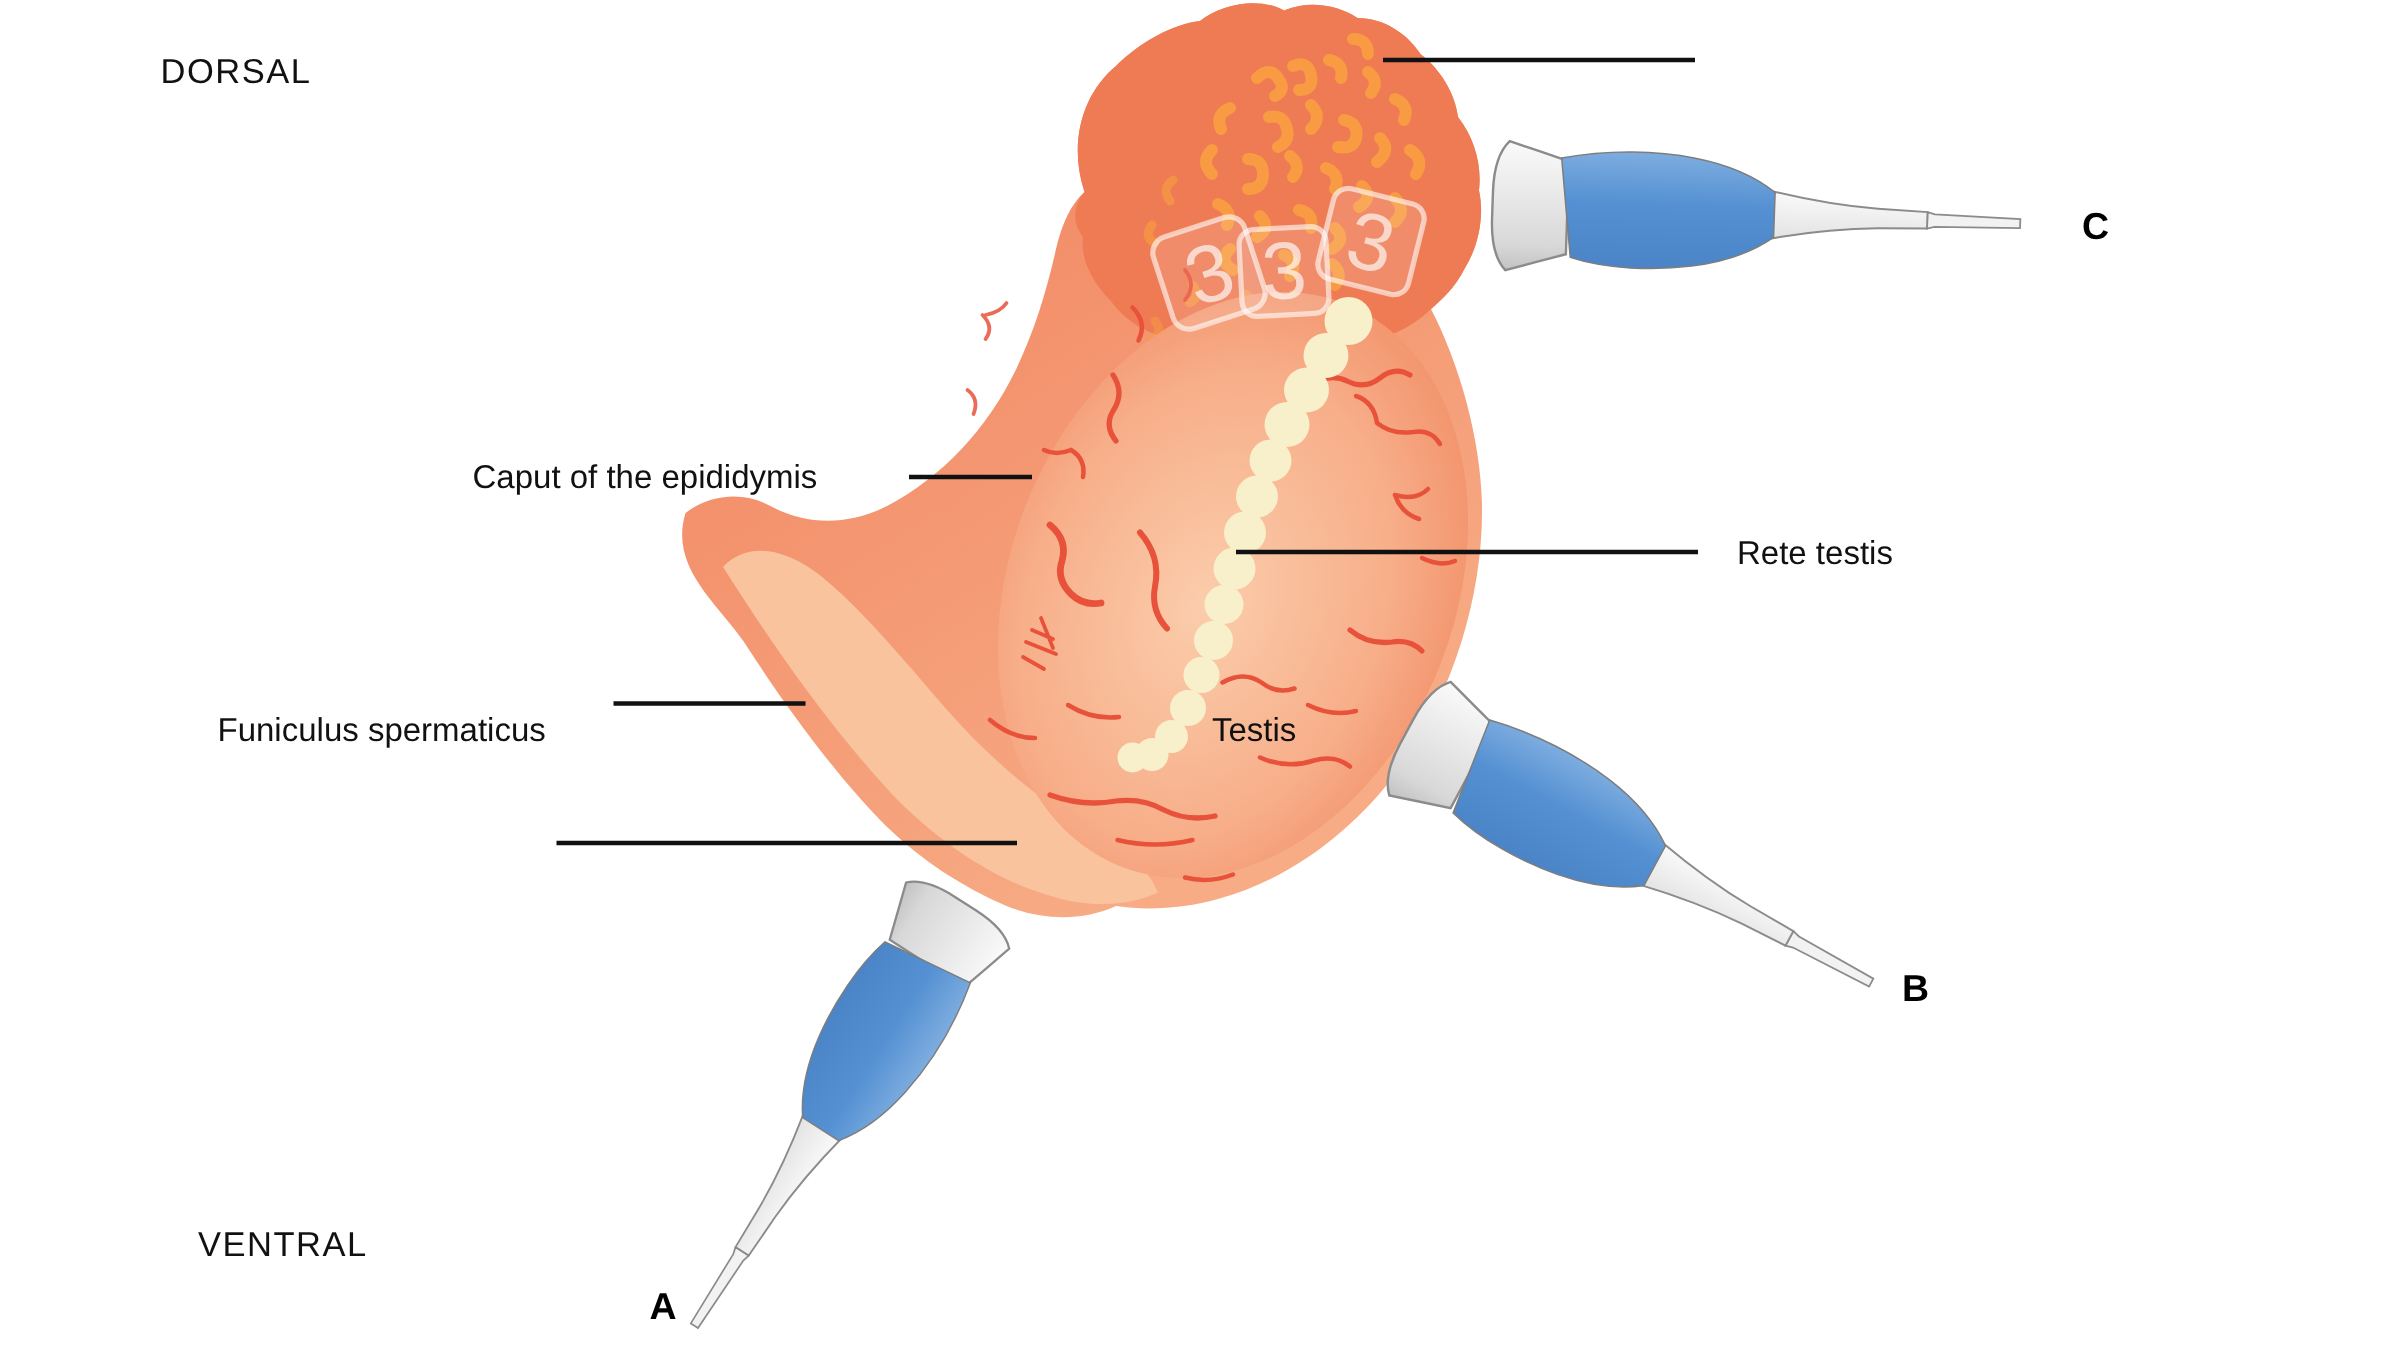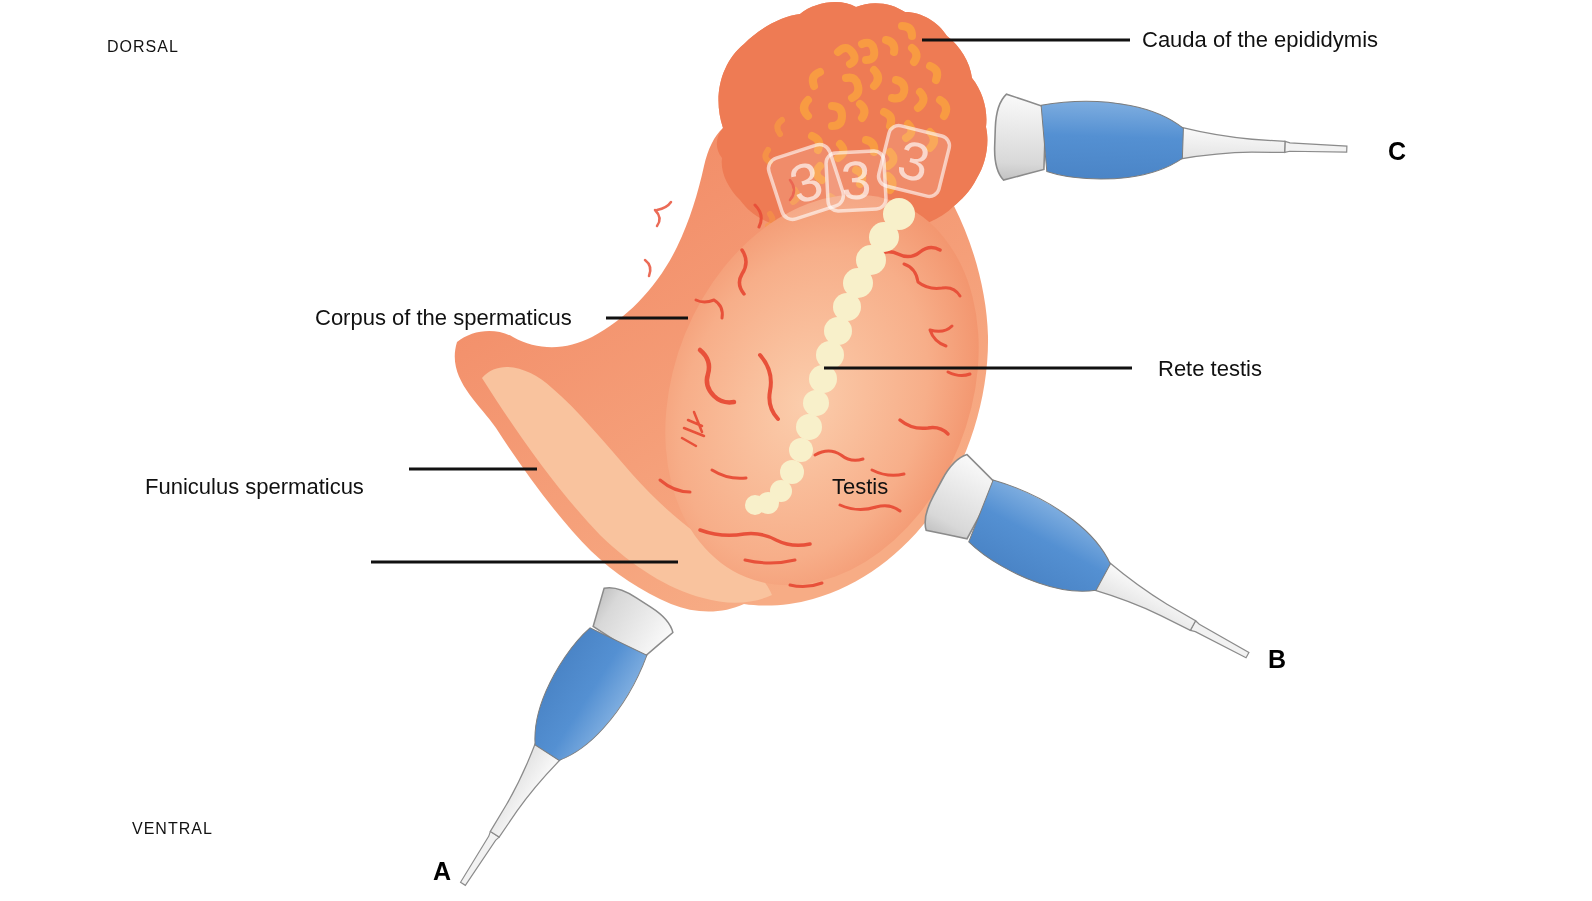--- a/index.html
+++ b/index.html
@@ -1,20 +1,20 @@
 <!DOCTYPE html>
 <html><head>
 <meta charset="utf-8">
 <style>
   html,body{margin:0;padding:0;background:#fff;}
   #stage{position:relative;width:1592px;height:901px;background:#ffffff;overflow:hidden;
          font-family:"Liberation Sans",sans-serif;}
   #art{position:absolute;left:0;top:0;}
   .label{position:absolute;font-size:22px;line-height:26px;color:#111;white-space:nowrap;}
-  .orient{font-size:16px;letter-spacing:1px;}
+  .orient{font-size:23px;letter-spacing:1px;}
   .probe-letter{font-weight:bold;font-size:25px;color:#000;}
 </style>
 </head>
 <body>
 
 <div id="stage">
 
   <svg id="art" width="1592" height="901" viewBox="0 0 1592 901">
     <defs>
       <linearGradient id="gradBody" x1="0" y1="0" x2="0.55" y2="1">
@@ -147,23 +147,22 @@
       <line x1="606" y1="318" x2="688" y2="318"></line>
       <line x1="409" y1="469" x2="537" y2="469"></line>
       <line x1="371" y1="562" x2="678" y2="562"></line>
       <line x1="824" y1="368" x2="1132" y2="368"></line>
     </g>
   </svg>
 
   <div class="label orient" style="left:107px;top:34px">DORSAL</div>
   <div class="label orient" style="left:132px;top:816px">VENTRAL</div>
 
-  <div class="label" style="left:1142px;top:27px">Cauda of the epididymis</div>
-  <div class="label" style="left:315px;top:305px">Corpus of the spermaticus</div>
+  <div class="label" style="left:315px;top:305px">Caput of the epididymis</div>
   <div class="label" style="left:145px;top:474px">Funiculus spermaticus</div>
   <div class="label" style="left:1158px;top:356px">Rete testis</div>
-  <div class="label" style="left:832px;top:474px">Testis</div>
+  <div class="label" style="left:808px;top:474px">Testis</div>
 
   <div class="label probe-letter" style="left:433px;top:858px">A</div>
   <div class="label probe-letter" style="left:1268px;top:646px">B</div>
   <div class="label probe-letter" style="left:1388px;top:138px">C</div>
 
 </div>
 
 </body></html>

